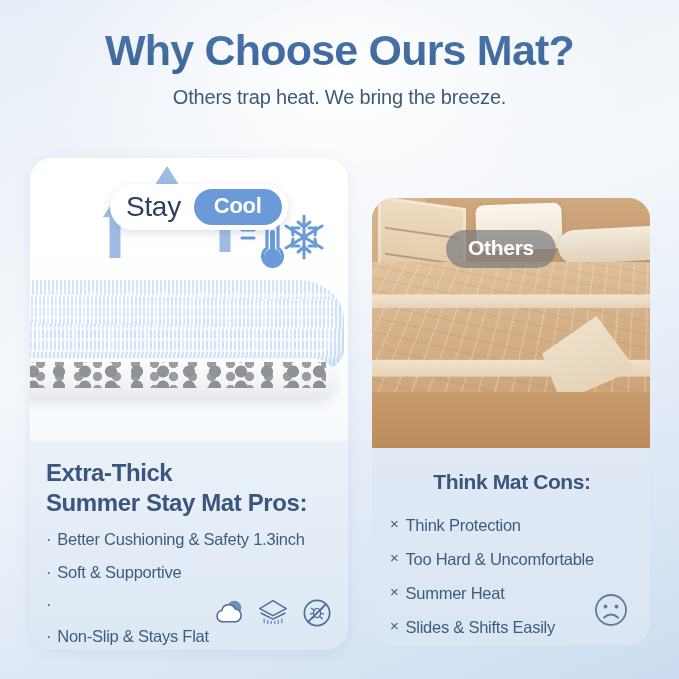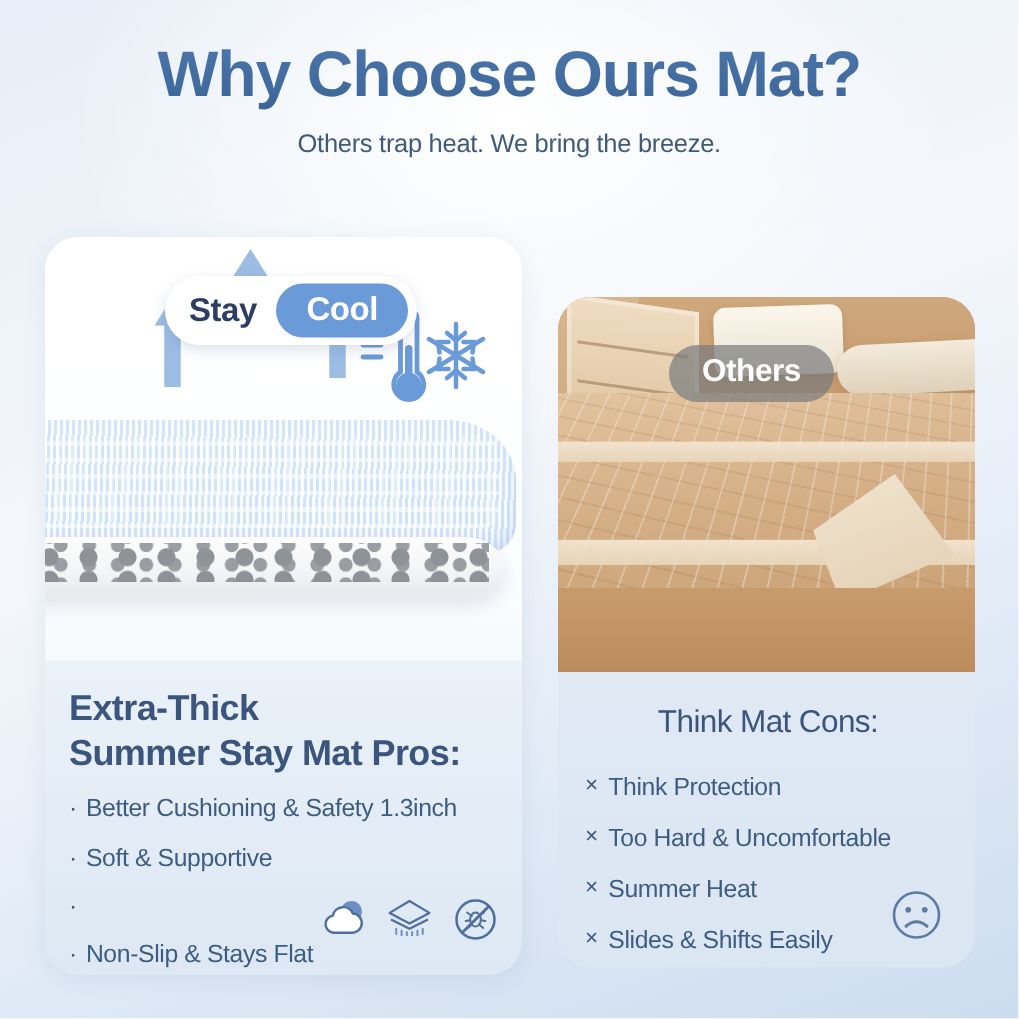--- a/index.html
+++ b/index.html
@@ -34,21 +34,21 @@
     color: #40699e;
     background: linear-gradient(180deg, #4d78ad 0%, #3b6396 100%);
     -webkit-background-clip: text;
     background-clip: text;
     -webkit-text-fill-color: transparent;
     line-height: 1.12;
     text-decoration: underline;
   }
   .subtitle {
     margin-top: 12px;
-    font-size: 17px;
+    font-size: 20px;
     font-weight: 400;
     color: #3f5a78;
     letter-spacing: -0.2px;
   }
 
   
   .card {
     position: absolute;
     border-radius: 22px;
     overflow: hidden;
@@ -142,21 +142,21 @@
     left: 80px; top: 26px;
     display: flex;
     align-items: center;
     background: #ffffff;
     border-radius: 24px;
     padding: 5px 6px 5px 16px;
     box-shadow: 0 3px 9px rgba(90,120,160,0.22);
     z-index: 5;
   }
   .badge-stay .stay {
-    font-size: 22px; font-weight: 700; color: #2c3f63;
+    font-size: 28px; font-weight: 400; color: #2c3f63;
     letter-spacing: -0.3px; margin-right: 13px;
   }
   .badge-stay .cool {
     font-size: 22px; font-weight: 700; color: #ffffff;
     background: #6b9ad8;
     border-radius: 20px;
     padding: 4px 20px 6px 20px;
     letter-spacing: -0.3px;
   }
 
@@ -276,21 +276,21 @@
   }
 
   
   .text-area-right {
     position: absolute;
     left: 0; right: 0; top: 250px; bottom: 0;
     padding: 22px 16px 0 18px;
   }
   .heading-right {
     font-size: 21px;
-    font-weight: 400;
+    font-weight: 700;
     color: #3b557d;
     letter-spacing: -0.4px;
   }
   .list-right { margin-top: 22px; }
   .list-right li {
     list-style: none;
     font-size: 16.5px;
     color: #3e5c80;
     line-height: 1.1;
     margin-bottom: 16px;

